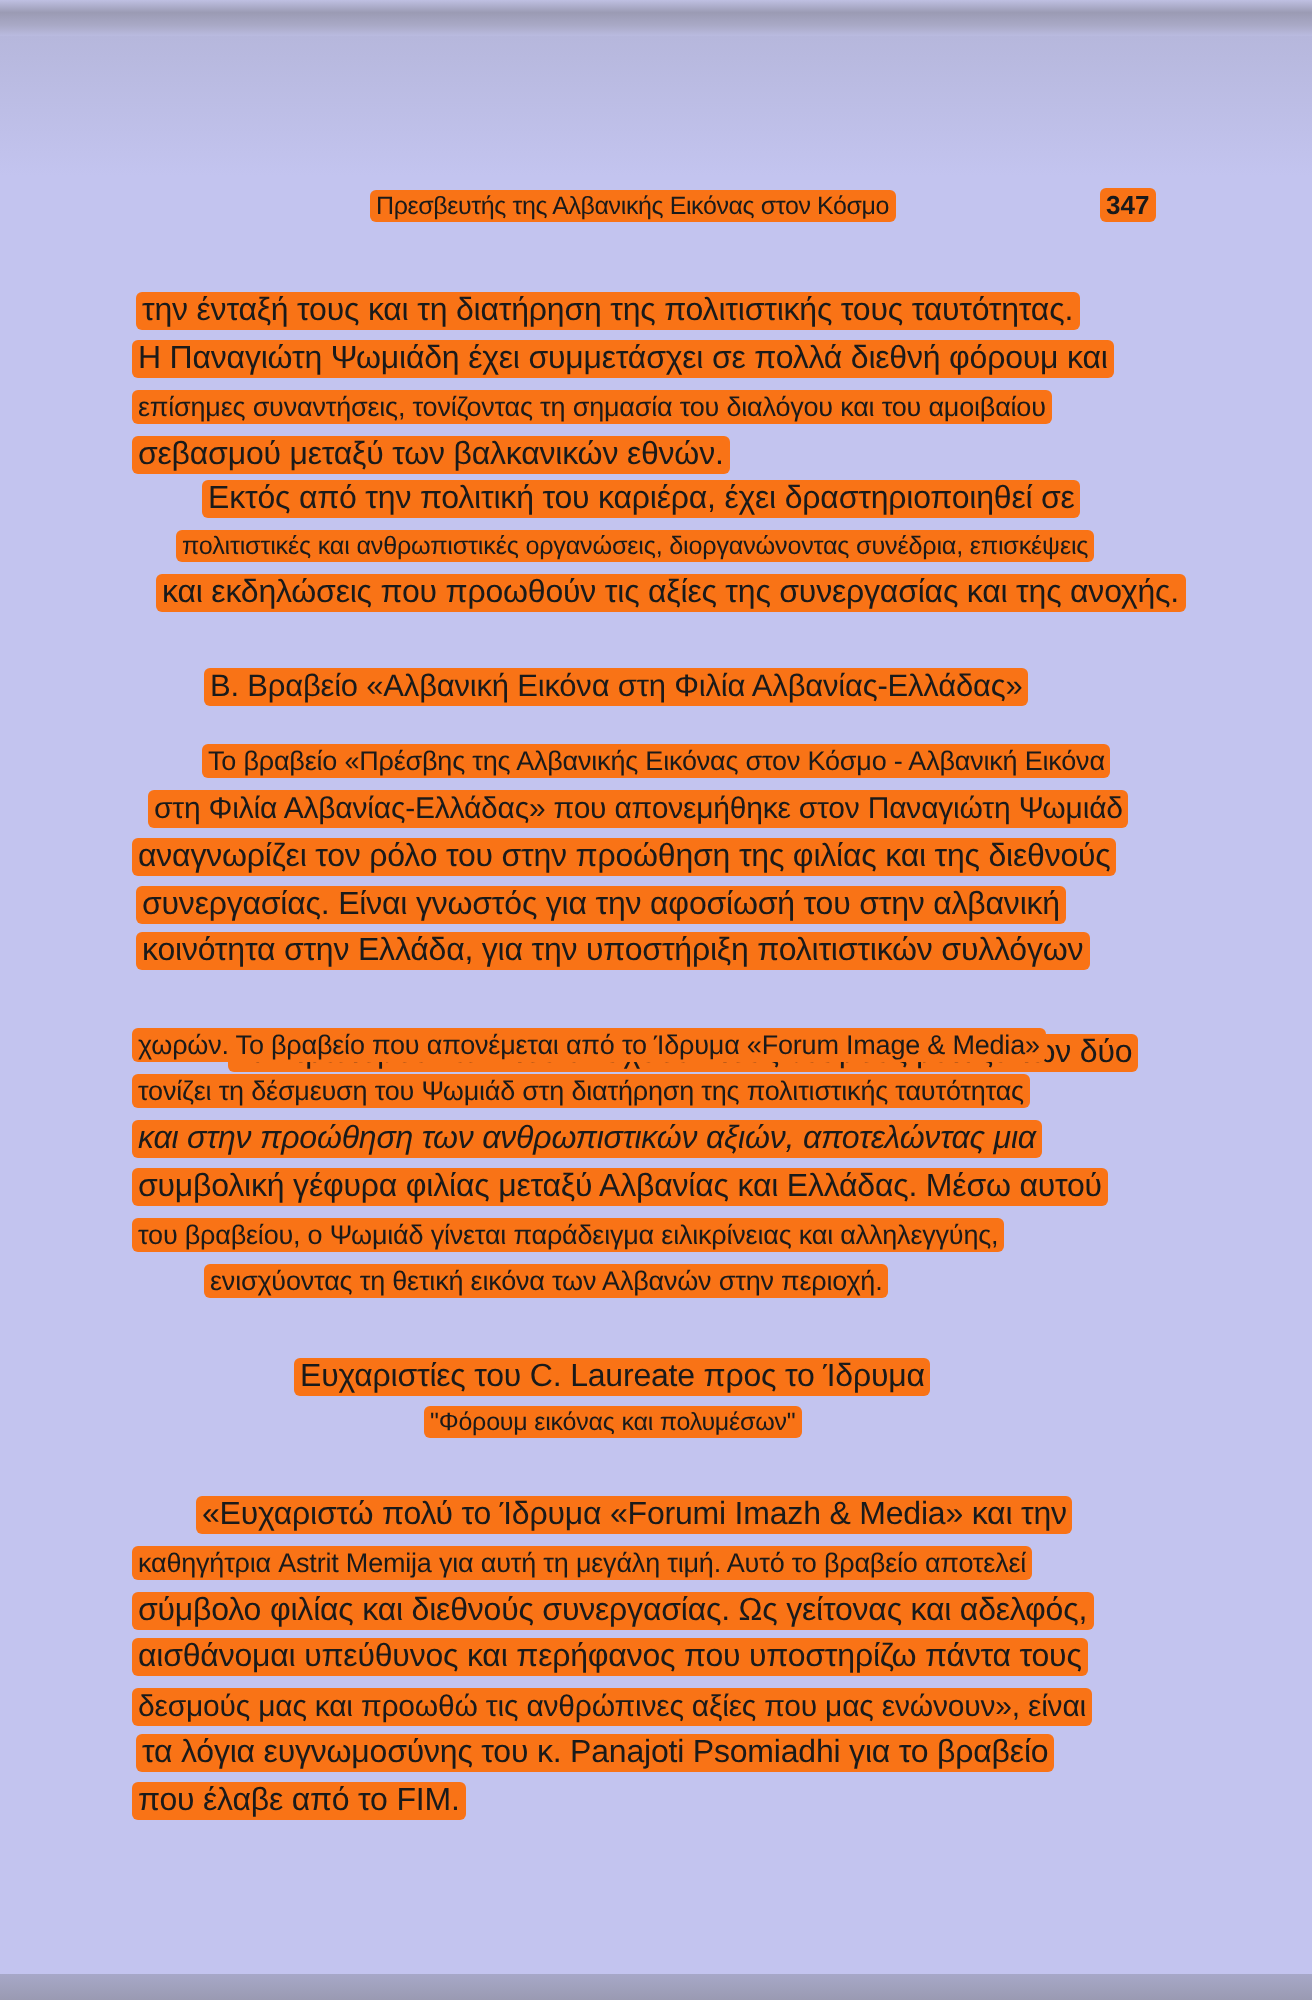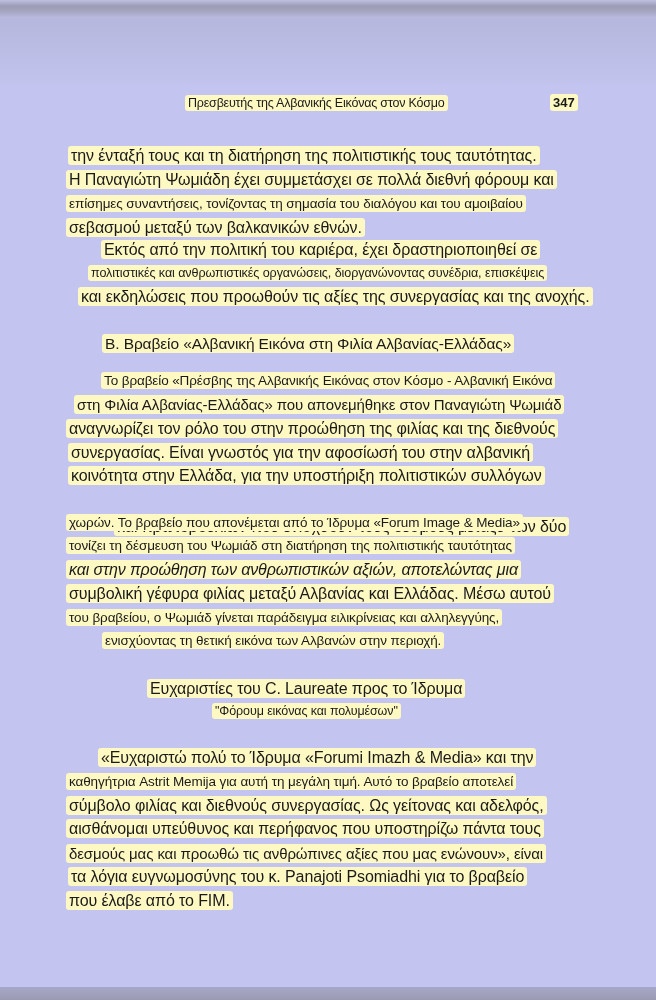--- a/index.html
+++ b/index.html
@@ -16,21 +16,21 @@
   }
   .top-shade {
     position: absolute; left: 0; top: 18px; width: 656px; height: 70px;
     background: linear-gradient(#b6b7dc, #c3c4ef);
   }
   .bottom-bar {
     position: absolute; left: 0; top: 987px; width: 656px; height: 13px;
     background: linear-gradient(#a7a8c8, #9a9ab2);
   }
   .hl {
-    background: #fef9c3;
+    background: #f97316;
     border-radius: 3px;
     padding: 1px 3px;
     -webkit-box-decoration-break: clone;
     box-decoration-break: clone;
   }
   .running-head {
     position: absolute; left: 185px; top: 96px;
     font-size: 12.5px; letter-spacing: -0.2px;
   }
   .page-num {

